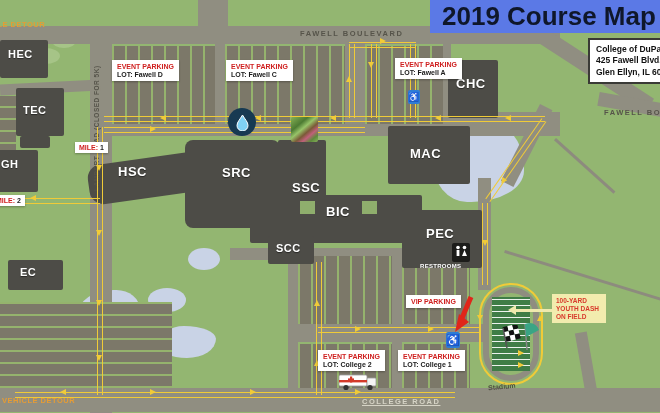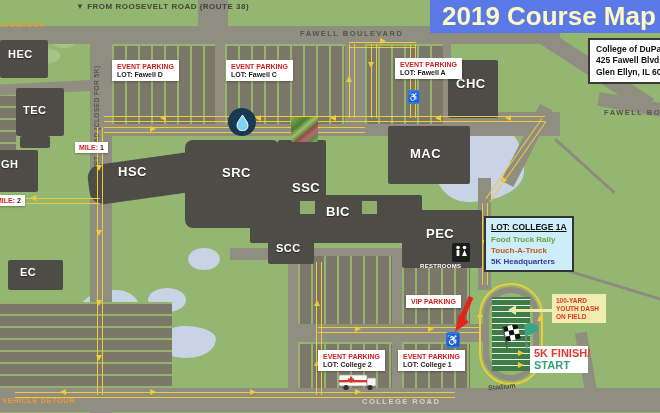--- a/index.html
+++ b/index.html
@@ -25,21 +25,21 @@
   .rh{position:absolute;height:6px;border-top:1.5px solid #f0cb38;border-bottom:1.5px solid #f0cb38;z-index:5;}
   .rv{position:absolute;width:6px;border-left:1.5px solid #f0cb38;border-right:1.5px solid #f0cb38;z-index:5;transform-origin:top center;}
   .roval{position:absolute;left:479px;top:283px;width:64px;height:102px;border:2px solid #f0cb38;border-radius:32px;z-index:5;}
   .ar{position:absolute;width:0;height:0;z-index:6;}
   .ar.r{border-left:6px solid #f0cb38;border-top:3.5px solid transparent;border-bottom:3.5px solid transparent;}
   .ar.l{border-right:6px solid #f0cb38;border-top:3.5px solid transparent;border-bottom:3.5px solid transparent;}
   .ar.u{border-bottom:6px solid #f0cb38;border-left:3.5px solid transparent;border-right:3.5px solid transparent;}
   .ar.d{border-top:6px solid #f0cb38;border-left:3.5px solid transparent;border-right:3.5px solid transparent;}
   
   .rlabel{position:absolute;color:#56544a;font-weight:bold;font-size:7.5px;letter-spacing:1.5px;z-index:3;white-space:nowrap;}
-  .rlabel.lt{color:#d6d4c6;}
+  .rlabel.lt{color:#d6d4c6;text-decoration:underline;}
   .rlabel.or{color:#e59c35;letter-spacing:.5px;z-index:6;}
   .vert{position:absolute;left:93px;top:16px;height:175px;writing-mode:vertical-rl;transform:rotate(180deg);
         font-size:6.5px;font-weight:bold;letter-spacing:.5px;color:#56544a;z-index:3;white-space:nowrap;}
   .roosevelt{position:absolute;left:76px;top:2px;font-size:8px;font-weight:bold;color:#454439;letter-spacing:.5px;z-index:3;white-space:nowrap;}
   
   .pbox{position:absolute;background:#fff;padding:3px 5px;z-index:7;box-shadow:0 1px 2px rgba(0,0,0,.3);white-space:nowrap;}
   .pbox .t{color:#cf1f1f;font-weight:bold;font-size:7px;}
   .pbox .l{color:#1a1a1a;font-weight:bold;font-size:7px;margin-top:1px;}
   .mile{position:absolute;background:#fff;padding:2px 4px;font-size:7px;font-weight:bold;z-index:7;
         box-shadow:0 1px 2px rgba(0,0,0,.3);white-space:nowrap;}
@@ -53,21 +53,21 @@
   .finish .f2{color:#35a07c;font-weight:bold;font-size:11px;}
   .youth{position:absolute;left:552px;top:294px;width:54px;background:#f2ecae;padding:3px 4px;z-index:8;
          color:#d8392b;font-weight:bold;font-size:6.5px;line-height:1.2;}
   .north{position:absolute;left:538px;top:38px;width:42px;height:64px;background:#fff;border:1px solid #888;
          text-align:center;z-index:8;}
   .north .nl{font-size:9px;color:#333;letter-spacing:.5px;}
   .addr{position:absolute;left:588px;top:38px;width:112px;background:#fff;border:2px solid #3a3a36;
         padding:4px 6px;z-index:8;}
   .addr div{font-size:8.5px;font-weight:bold;color:#111;white-space:nowrap;line-height:1.35;}
   .banner{position:absolute;left:430px;top:0;width:230px;height:33px;background:#5b79e6;z-index:9;overflow:hidden;}
-  .banner .bt{color:#fef9c3;font-weight:bold;font-size:26px;margin:1px 0 0 12px;white-space:nowrap;}
+  .banner .bt{color:#0f172a;font-weight:bold;font-size:26px;margin:1px 0 0 12px;white-space:nowrap;}
   .hc{position:absolute;background:#2d7cd6;border-radius:2px;color:#fff;text-align:center;z-index:6;}
   .wstation{position:absolute;left:228px;top:108px;width:28px;height:28px;border-radius:50%;background:#173a52;z-index:6;
             display:flex;align-items:center;justify-content:center;}
   .garden{position:absolute;left:291px;top:117px;width:27px;height:25px;border-radius:2px;z-index:6;
           background:linear-gradient(140deg,#86b055 0%,#4d7b33 30%,#97c469 45%,#7b5a38 60%,#c0607a 72%,#5d8a3c 85%,#88b15a 100%);}
   .track{position:absolute;left:483px;top:287px;width:56px;height:94px;border:6px solid #8f8d80;border-radius:28px;background:#93b671;z-index:3;}
   .field{position:absolute;left:492px;top:297px;width:38px;height:74px;background:#3f7d46;z-index:4;
          background-image:repeating-linear-gradient(0deg,transparent 0 5px,rgba(255,255,255,.9) 5px 6px);}
   .stadiumlbl{position:absolute;left:488px;top:383px;font-size:7px;font-weight:bold;color:#4e4c42;transform:rotate(-5deg);z-index:6;}
   .restrooms{position:absolute;left:420px;top:263px;font-size:6px;font-weight:bold;color:#fff;letter-spacing:.3px;z-index:5;}
@@ -221,23 +221,20 @@
   <div class="ar r" style="left:428px;top:326px"></div>
   <div class="ar u" style="left:314px;top:300px"></div>
   <div class="ar u" style="left:314px;top:360px"></div>
   <div class="ar d" style="left:482px;top:240px"></div>
   <div class="ar d" style="left:500px;top:178px;transform:rotate(35deg)"></div>
   <div class="ar d" style="left:477px;top:315px"></div>
   <div class="ar u" style="left:537px;top:315px"></div>
   <div class="ar r" style="left:518px;top:350px"></div>
   <div class="ar r" style="left:518px;top:362px"></div>
 
-  <div class="roosevelt">
-    <span>▼ </span><span>FROM ROOSEVELT ROAD (ROUTE 38)</span>
-  </div>
   <div class="rlabel" style="left:300px;top:29px">FAWELL BOULEVARD</div>
   <div class="rlabel" style="left:604px;top:108px">FAWELL BOULEVARD</div>
   <div class="rlabel lt" style="left:362px;top:397px">COLLEGE ROAD</div>
   <div class="rlabel or" style="left:-28px;top:20px">VEHICLE DETOUR</div>
   <div class="rlabel or" style="left:2px;top:396px">VEHICLE DETOUR</div>
   <div class="vert">LAMBERT ROAD (CLOSED FOR 5K)</div>
 
   <div class="wstation">
     <svg width="13" height="17">
       <path d="M6.5 1 C9 5.5 12 8 12 11.5 A5.5 5.5 0 0 1 1 11.5 C1 8 4 5.5 6.5 1 Z" fill="#7fd2f5" stroke="#fff" stroke-width="1"></path>
@@ -283,31 +280,21 @@
   <div class="pbox" style="left:406px;top:295px">
     <div class="t">VIP PARKING</div>
   </div>
   <div class="mile" style="left:75px;top:142px">
     <span class="mp">MILE:</span><span class="mn">1</span>
   </div>
   <div class="mile" style="left:-8px;top:195px">
     <span class="mp">MILE:</span><span class="mn">2</span>
   </div>
 
-  <div class="info">
-    <div class="it">LOT: COLLEGE 1A</div>
-    <div class="ln" style="color:#6fa243">Food Truck Rally</div>
-    <div class="ln" style="color:#c9571f">Touch-A-Truck</div>
-    <div class="ln" style="color:#2f3e9e">5K Headquarters</div>
-  </div>
-
-  <div class="finish">
-    <div class="f1">5K FINISH/</div>
-    <div class="f2">START</div>
-  </div>
+
   <div class="youth">
     <div>100-YARD</div>
     <div>YOUTH DASH</div>
     <div>ON FIELD</div>
   </div>
 
   <div class="addr">
     <div>College of DuPage</div>
     <div>425 Fawell Blvd.</div>
     <div>Glen Ellyn, IL 60137</div>

